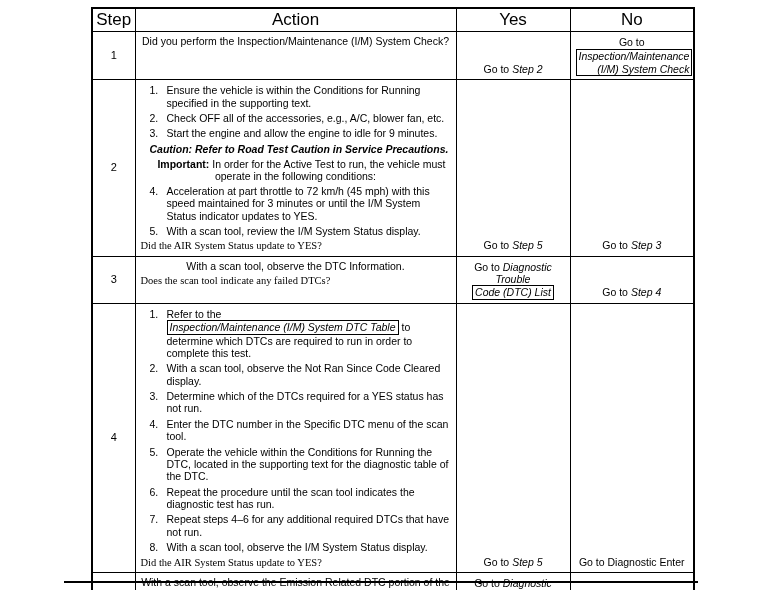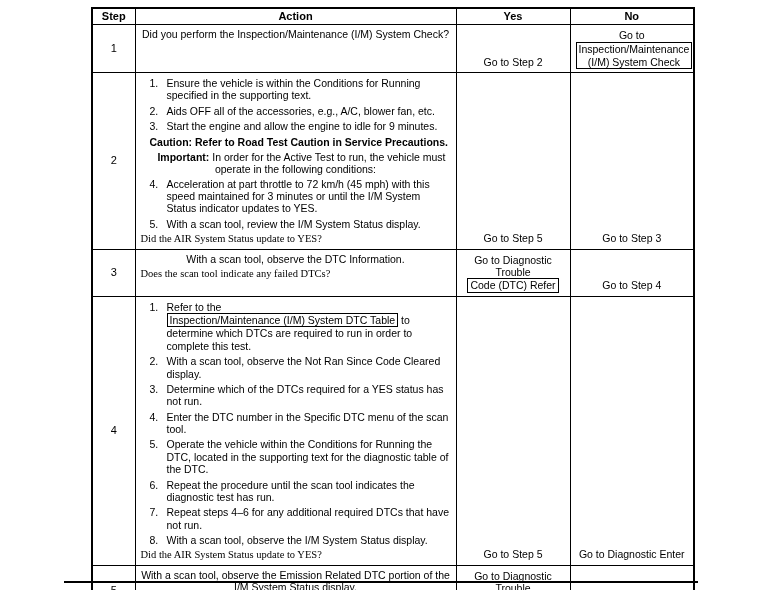--- a/index.html
+++ b/index.html
@@ -21,35 +21,37 @@
     border-collapse:collapse;
     margin-left:91px;
     width:602px;
     table-layout:fixed;
     font-size:10.5px;
     line-height:1.18;
     border:2px solid #000;
   }
   table.proc th, table.proc td { border:1px solid #000; }
   th {
-    font-size:11px; font-weight:bold; text-align:center;
+    font-size:17px; font-weight:normal; text-align:center;
     padding:1px 2px; height:16px;
   }
   td { padding:3px 5px; vertical-align:top; }
   td.step-col { text-align:center; vertical-align:middle; font-size:11px; }
   td.yn { text-align:center; }
   td.v-bottom { vertical-align:bottom; padding-bottom:4px; }
   td.v-top { vertical-align:top; padding-top:4px; }
-  .it { }
+  .it { font-style:italic; }
   .b { font-weight:bold;margin-left:12px; }
-  .bi { font-weight:bold; }
+  .bi { font-weight:bold; font-style:italic; }
   .ref-box {
     display:inline-block;
     border:1px solid #000;
     padding:0 2px;
+    font-style:italic;
+    text-align:right;
   }
   .li { display:flex; margin:1px 0 3px 9px; }
   .li .num { flex:0 0 17px; }
   .li .txt { flex:1; padding-right:1px; }
   .sub { margin:1px 0 3px 9px; }
   .para { margin-bottom:2px;text-align:center; }
   .gap-top { margin-top:7px; }
   .question { margin-top:3px;font-family:Liberation Serif, serif; }
   .r1 td { height:48px; }
   .r3 td { height:44px; }
@@ -101,21 +103,21 @@
 
       <tr>
         <td class="step-col">2</td>
         <td class="action">
           <div class="li">
             <span class="num">1.</span>
             <span class="txt">Ensure the vehicle is within the Conditions for Running specified in the supporting text.</span>
           </div>
           <div class="li">
             <span class="num">2.</span>
-            <span class="txt">Aids OFF all of the accessories, e.g., A/C, blower fan, etc.</span>
+            <span class="txt">Check OFF all of the accessories, e.g., A/C, blower fan, etc.</span>
           </div>
           <div class="li">
             <span class="num">3.</span>
             <span class="txt">Start the engine and allow the engine to idle for 9 minutes.</span>
           </div>
           <div class="sub bi">Caution: Refer to Road Test Caution in Service Precautions.</div>
           <div class="para">
             <span class="b">Important:</span><span> In order for the Active Test to run, the vehicle must operate in the following conditions:</span>
           </div>
           <div class="li">
@@ -137,21 +139,21 @@
       </tr>
 
       <tr class="r3">
         <td class="step-col">3</td>
         <td class="action">
           <div class="para">With a scan tool, observe the DTC Information.</div>
           <div class="question gap-top">Does the scan tool indicate any failed DTCs?</div>
         </td>
         <td class="yn v-top">
           <span>Go to </span><span class="it">Diagnostic Trouble </span>
-          <span class="ref-box">Code (DTC) Refer</span>
+          <span class="ref-box">Code (DTC) List</span>
         </td>
         <td class="yn v-bottom">
           <span>Go to </span><span class="it">Step 4</span>
         </td>
       </tr>
 
       <tr>
         <td class="step-col">4</td>
         <td class="action">
           <div class="li">

